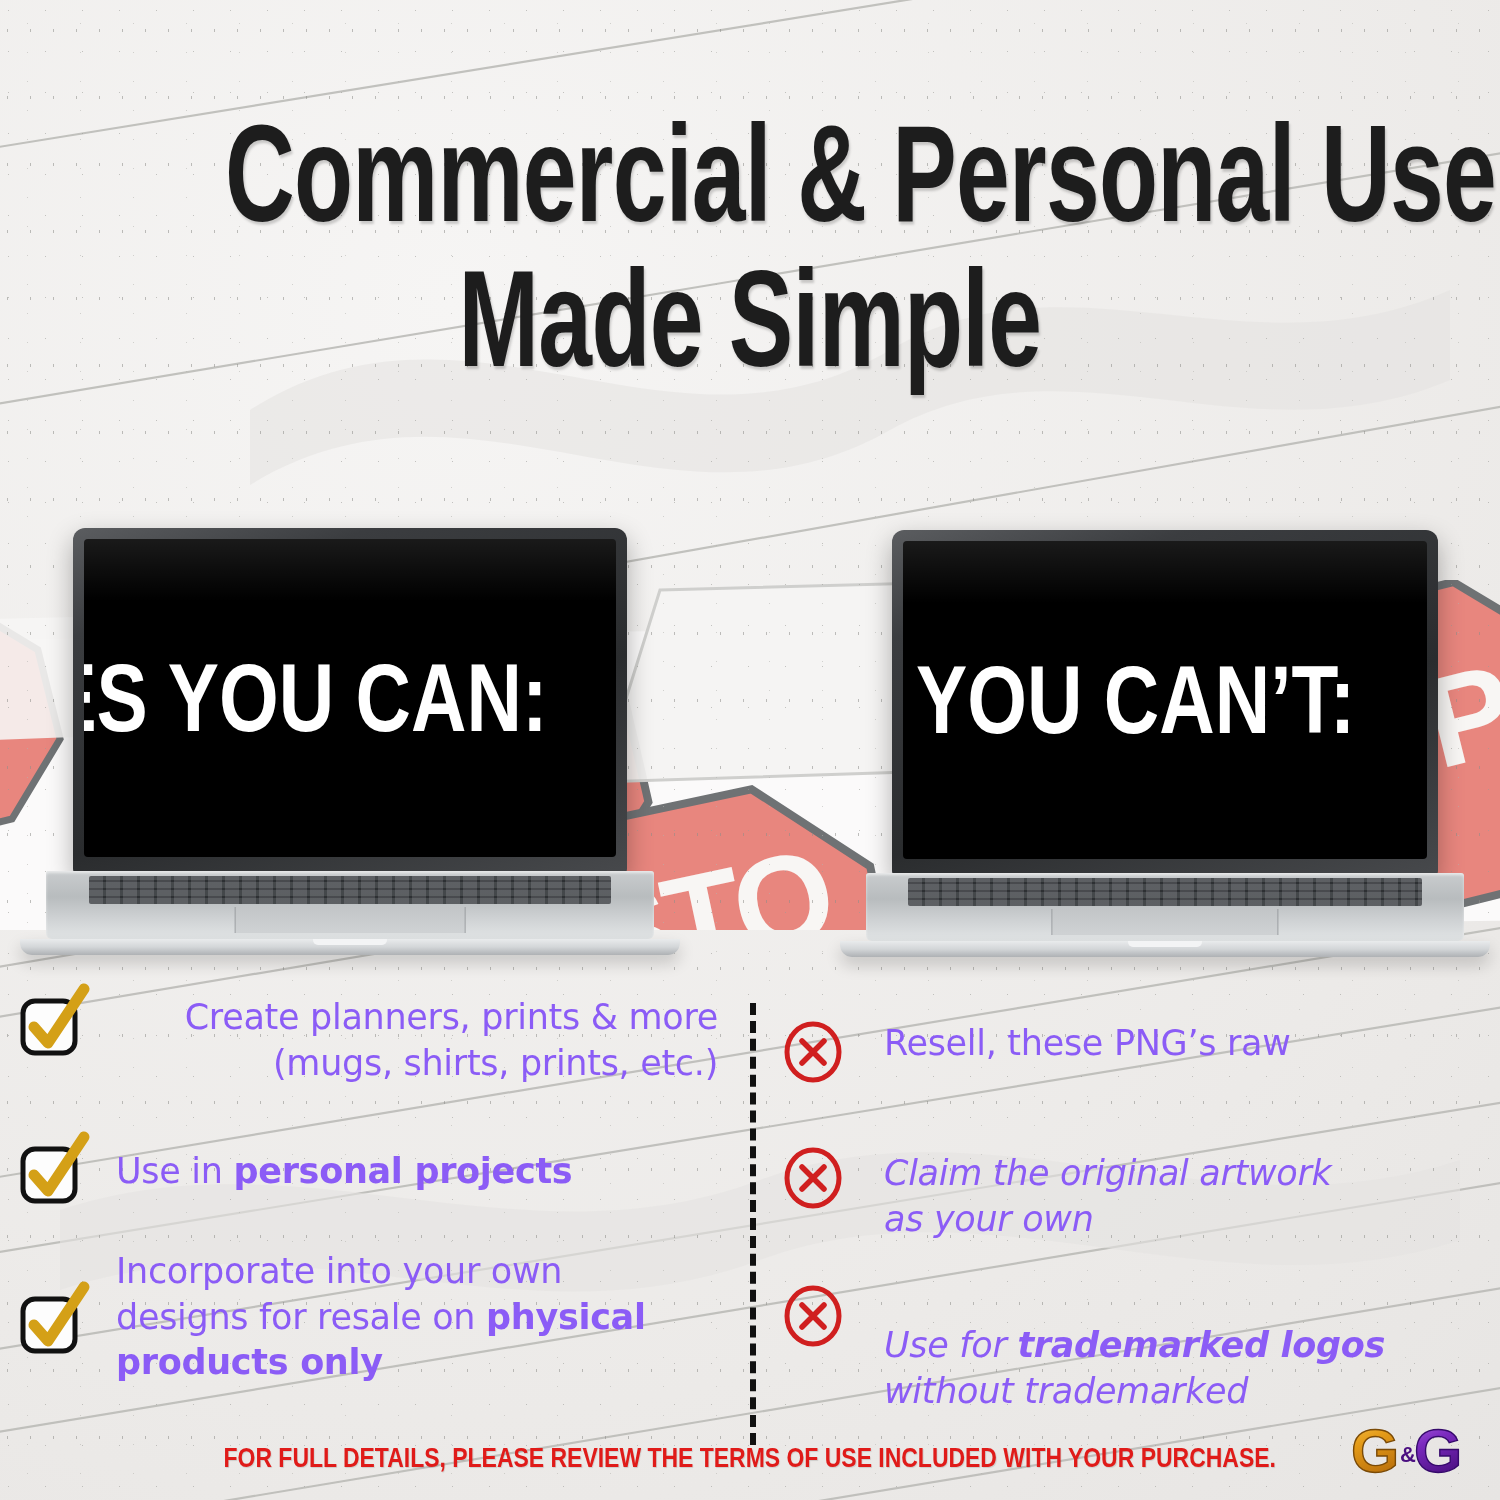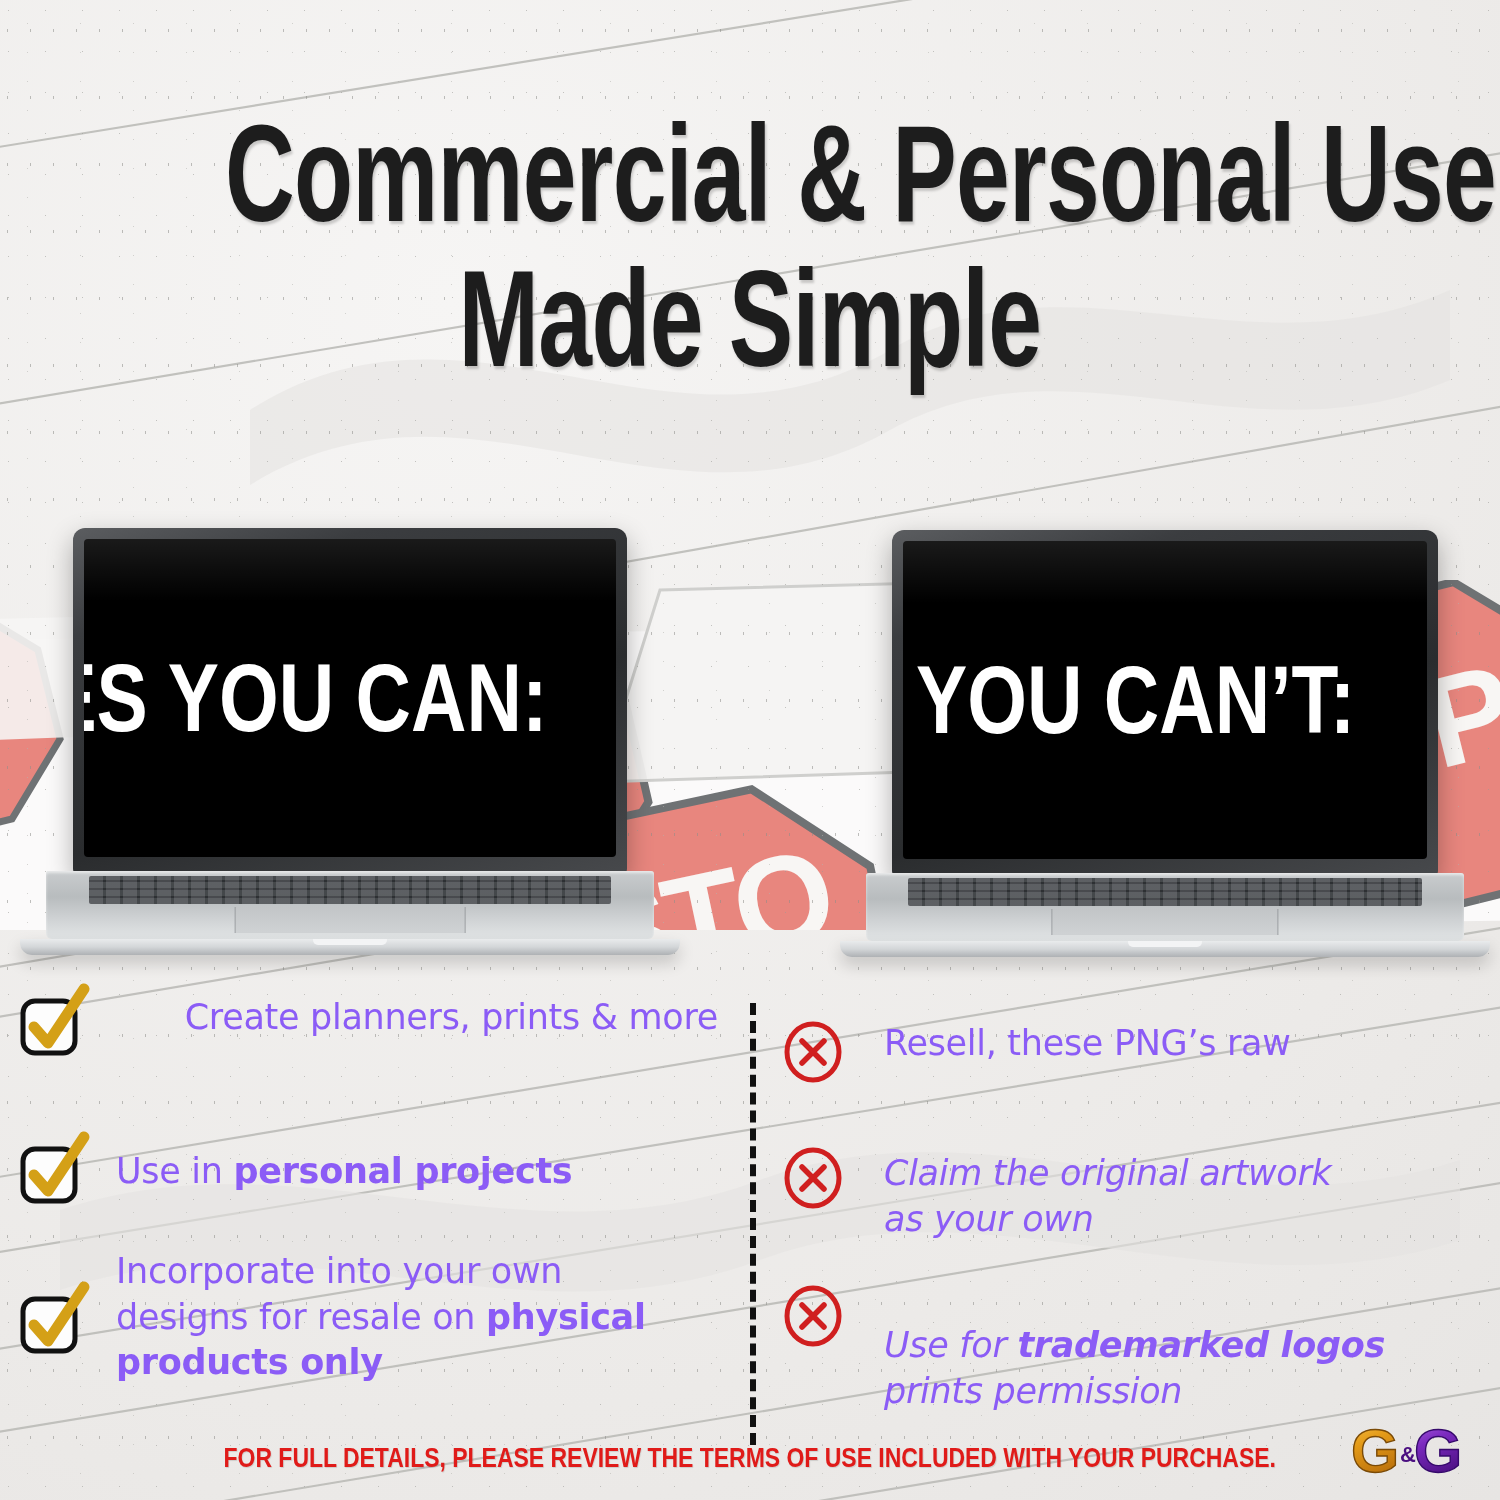--- a/index.html
+++ b/index.html
@@ -345,20 +345,21 @@
     <div class="row r1">
       <span class="check-icon">
         <svg viewBox="0 0 82 82">
           <rect x="9" y="22" width="52" height="52" rx="12" ry="12" fill="#fdfdfd" stroke="#111" stroke-width="5"></rect>
           <path d="M20 48 L34 64 L70 10" fill="none" stroke="#D4A017" stroke-width="11" stroke-linecap="round" stroke-linejoin="round"></path>
         </svg>
       </span>
       <span class="gap"></span>
       <span class="bullet-txt ta-right" style="flex:1;">
         <span>Create planners, prints &amp; more</span><br>
+        <span>(mugs, shirts, prints, etc.)</span>
       </span>
     </div>
 
     <div class="row r2">
       <span class="check-icon">
         <svg viewBox="0 0 82 82">
           <rect x="9" y="22" width="52" height="52" rx="12" ry="12" fill="#fdfdfd" stroke="#111" stroke-width="5"></rect>
           <path d="M20 48 L34 64 L70 10" fill="none" stroke="#D4A017" stroke-width="11" stroke-linecap="round" stroke-linejoin="round"></path>
         </svg>
       </span>
@@ -416,21 +417,21 @@
     <div class="row r3">
       <span class="x-icon">
         <svg viewBox="0 0 62 62">
           <ellipse cx="31" cy="31" rx="26" ry="28" fill="none" stroke="#D01F1F" stroke-width="5"></ellipse>
           <path d="M20 20 L42 42 M42 20 L20 42" stroke="#D01F1F" stroke-width="5.5" stroke-linecap="round"></path>
         </svg>
       </span>
       <span class="gap"></span>
       <span class="bullet-txt" style="padding-top:38px;">
         <span>Use for </span><b>trademarked logos</b><br>
-        <span> prints permission</span>
+        <span> without trademarked</span>
       </span>
     </div>
   </div>
 </div>
 
 <div class="footer">
   <span class="footer-text">FOR FULL DETAILS,  PLEASE REVIEW THE TERMS OF USE INCLUDED WITH YOUR PURCHASE.</span>
 </div>
 
 <div class="logo">

